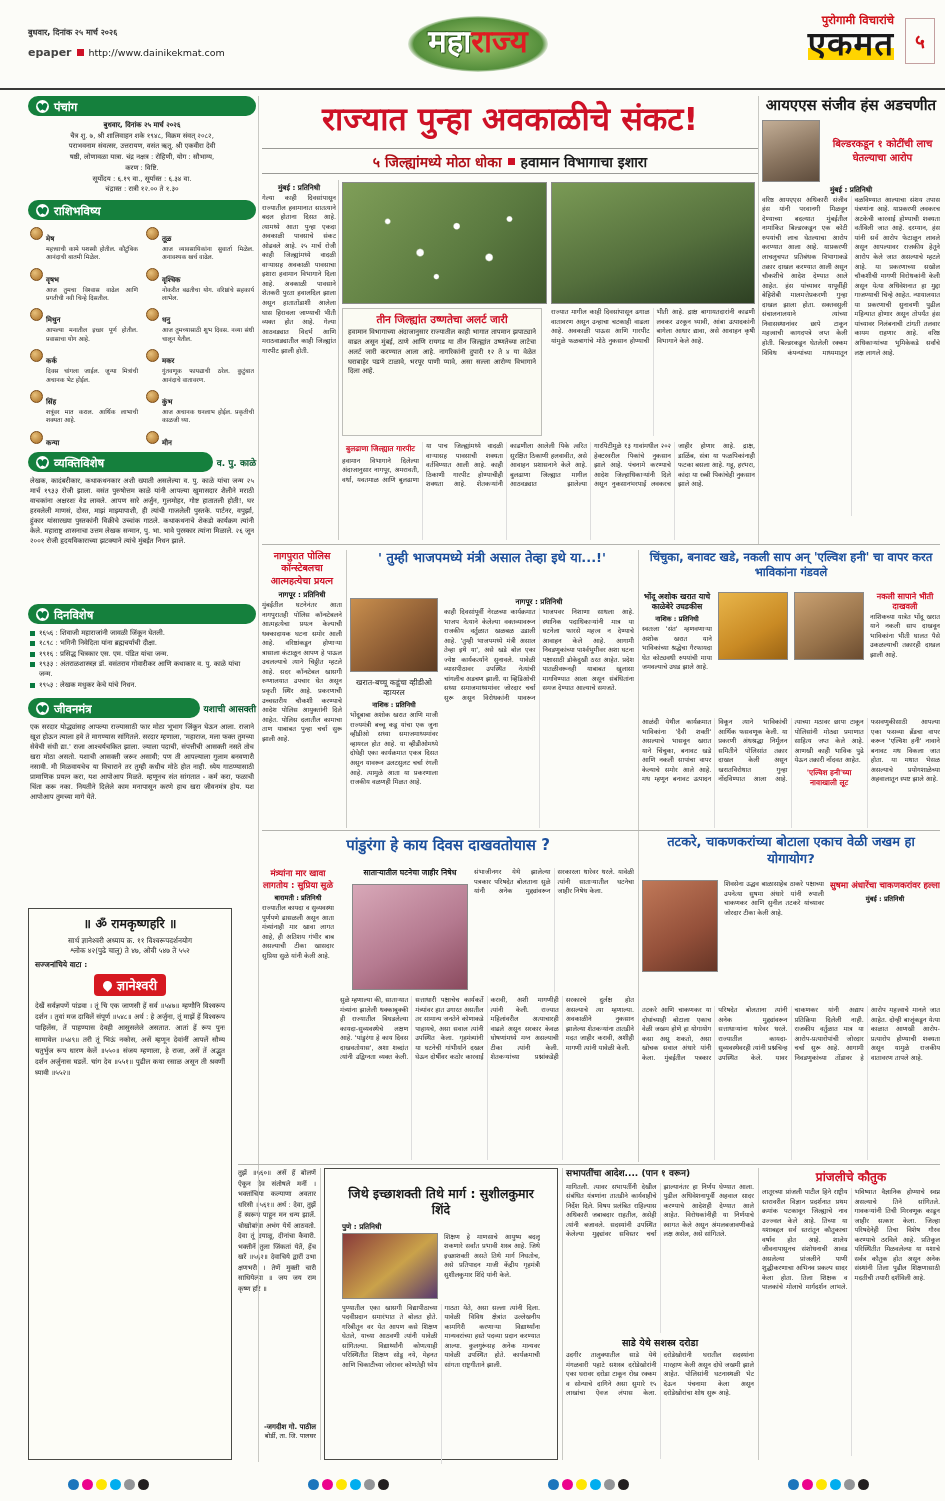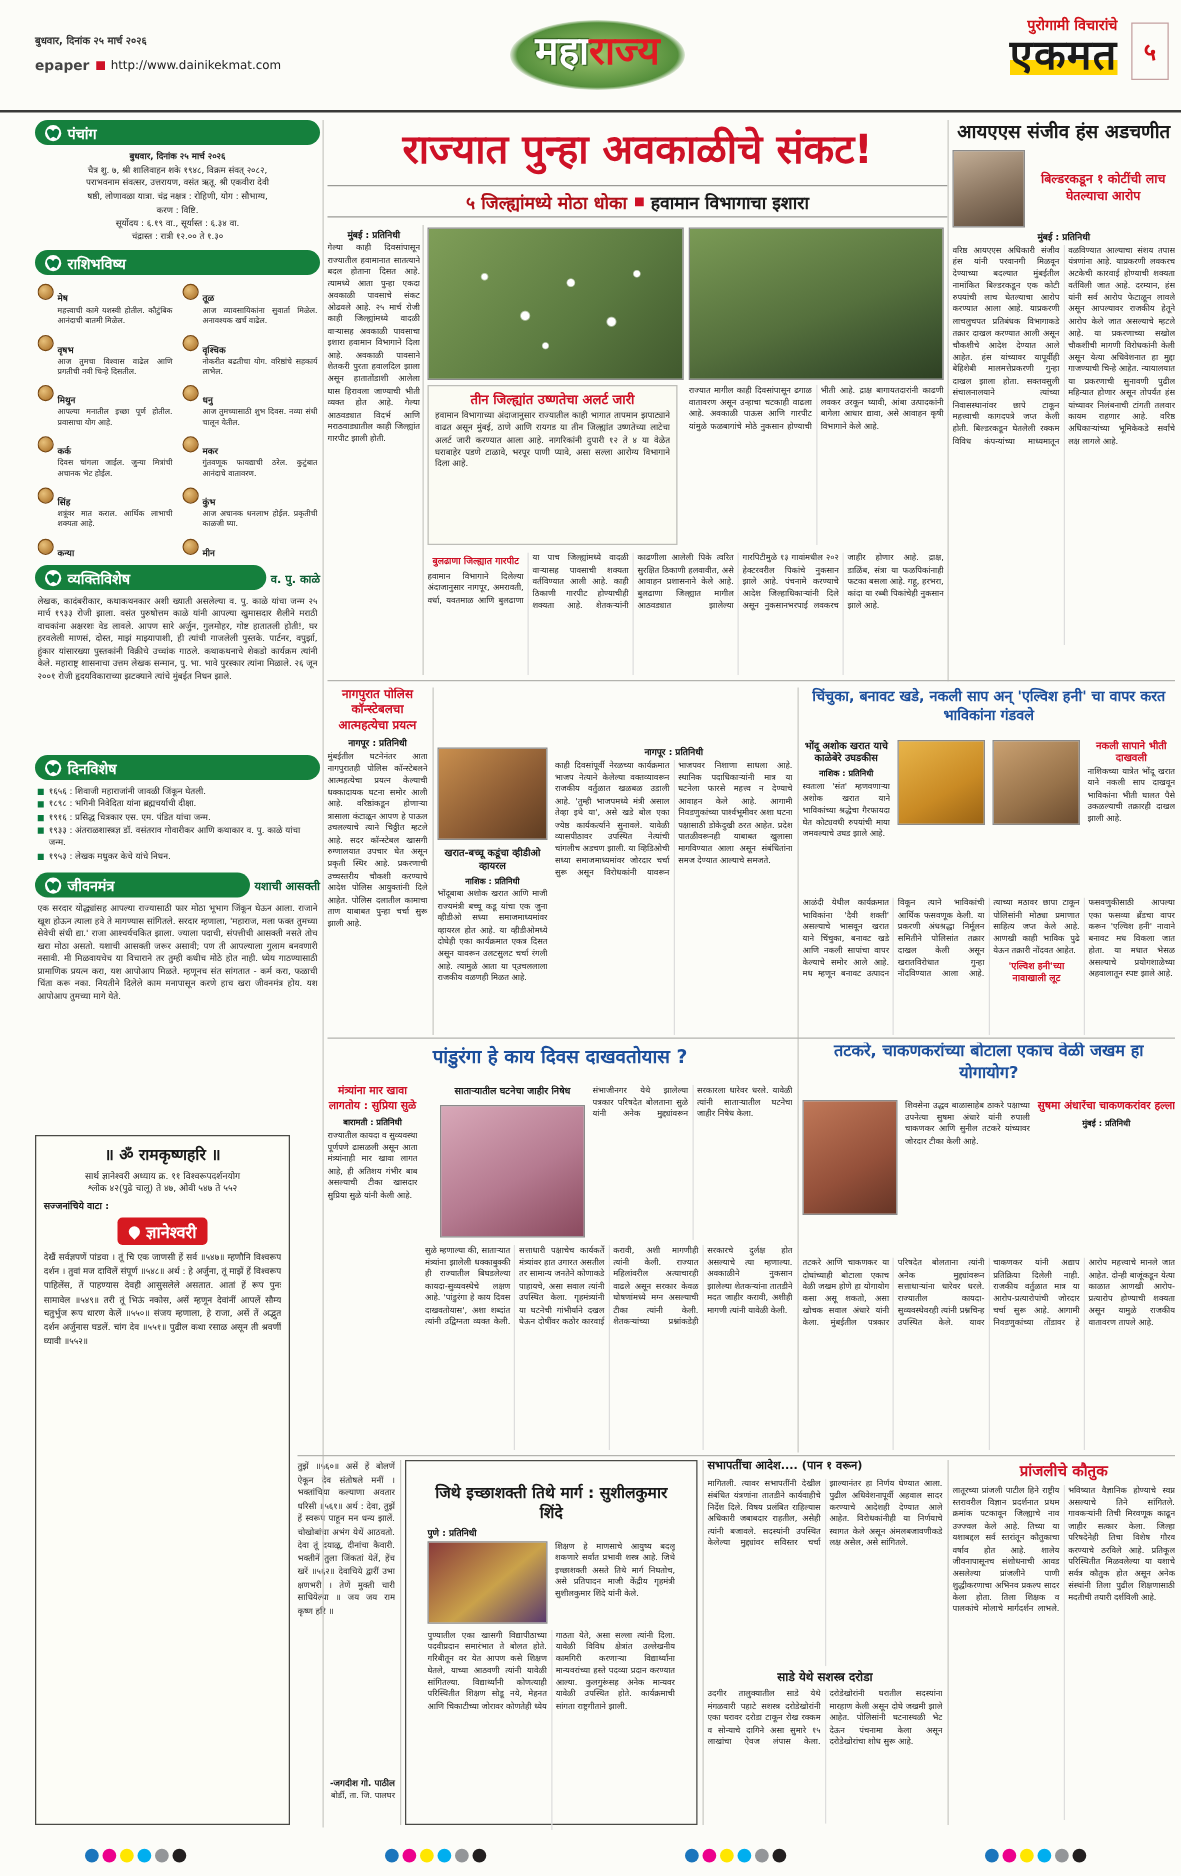--- a/index.html
+++ b/index.html
@@ -254,25 +254,26 @@
     <div class="tx tiny c2" style="height:320px">वरिष्ठ आयएएस अधिकारी संजीव हंस यांनी परवानगी मिळवून देण्याच्या बदल्यात मुंबईतील नामांकित बिल्डरकडून एक कोटी रुपयांची लाच घेतल्याचा आरोप करण्यात आला आहे. याप्रकरणी लाचलुचपत प्रतिबंधक विभागाकडे तक्रार दाखल करण्यात आली असून चौकशीचे आदेश देण्यात आले आहेत. हंस यांच्यावर यापूर्वीही बेहिशेबी मालमत्तेप्रकरणी गुन्हा दाखल झाला होता. सक्तवसुली संचालनालयाने त्यांच्या निवासस्थानांवर छापे टाकून महत्त्वाची कागदपत्रे जप्त केली होती. बिल्डरकडून घेतलेली रक्कम विविध कंपन्यांच्या माध्यमातून वळविण्यात आल्याचा संशय तपास यंत्रणांना आहे. याप्रकरणी लवकरच अटकेची कारवाई होण्याची शक्यता वर्तविली जात आहे. दरम्यान, हंस यांनी सर्व आरोप फेटाळून लावले असून आपल्यावर राजकीय हेतूने आरोप केले जात असल्याचे म्हटले आहे. या प्रकरणाच्या सखोल चौकशीची मागणी विरोधकांनी केली असून येत्या अधिवेशनात हा मुद्दा गाजण्याची चिन्हे आहेत. न्यायालयात या प्रकरणाची सुनावणी पुढील महिन्यात होणार असून तोपर्यंत हंस यांच्यावर निलंबनाची टांगती तलवार कायम राहणार आहे. वरिष्ठ अधिकाऱ्यांच्या भूमिकेकडे सर्वांचे लक्ष लागले आहे.</div>
   </div>
 
   <div class="abs" style="left:262px;top:550px;width:80px;height:278px">
     <div class="hl-red tx" style="font-size:9.5px;line-height:1.3;text-align:center">नागपुरात पोलिस कॉन्स्टेबलचा आत्महत्येचा प्रयत्न</div>
     <div class="byl">नागपूर : प्रतिनिधी</div>
     <div class="tx tiny" style="height:218px">मुंबईतील घटनेनंतर आता नागपुरातही पोलिस कॉन्स्टेबलने आत्महत्येचा प्रयत्न केल्याची धक्कादायक घटना समोर आली आहे. वरिष्ठांकडून होणाऱ्या त्रासाला कंटाळून आपण हे पाऊल उचलल्याचे त्याने चिठ्ठीत म्हटले आहे. सदर कॉन्स्टेबल खासगी रुग्णालयात उपचार घेत असून प्रकृती स्थिर आहे. प्रकरणाची उच्चस्तरीय चौकशी करण्याचे आदेश पोलिस आयुक्तांनी दिले आहेत. पोलिस दलातील कामाचा ताण याबाबत पुन्हा चर्चा सुरू झाली आहे.</div>
   </div>
 
   <div class="abs" style="left:350px;top:550px;width:284px;height:278px">
+    <div class="hl-blue tx" style="font-size:13px;line-height:1.3;text-align:center;height:38px">' तुम्ही भाजपमध्ये मंत्री असाल तेव्हा इथे या...!'</div>
     <div class="abs ph" style="left:0;top:48px;width:88px;height:74px;background:linear-gradient(140deg,#c98f4e,#8a5a33 60%,#5e3c22)"></div>
     <div class="abs" style="left:0;top:128px;width:88px;height:150px">
-      <div style="font-weight:bold;font-size:7.8px;line-height:1.3;text-align:center">खरात-बच्चू कडूंचा व्हीडीओ व्हायरल</div>
+      <div style="font-weight:normal;font-size:7.8px;line-height:1.3;text-align:center">खरात-बच्चू कडूंचा व्हीडीओ व्हायरल</div>
       <div class="byl" style="font-size:6.5px">नाशिक : प्रतिनिधी</div>
-      <div class="tx tiny" style="height:108px">भोंदूबाबा अशोक खरात आणि माजी राज्यमंत्री बच्चू कडू यांचा एक जुना व्हीडीओ सध्या समाजमाध्यमांवर व्हायरल होत आहे. या व्हीडीओमध्ये दोघेही एका कार्यक्रमात एकत्र दिसत असून यावरून उलटसुलट चर्चा रंगली आहे. त्यामुळे आता या प्उचललाला राजकीय वळणही मिळत आहे.</div>
+      <div class="tx tiny" style="height:108px">भोंदूबाबा अशोक खरात आणि माजी राज्यमंत्री बच्चू कडू यांचा एक जुना व्हीडीओ सध्या समाजमाध्यमांवर व्हायरल होत आहे. या व्हीडीओमध्ये दोघेही एका कार्यक्रमात एकत्र दिसत असून यावरून उलटसुलट चर्चा रंगली आहे. त्यामुळे आता या प्रकरणाला राजकीय वळणही मिळत आहे.</div>
     </div>
     <div class="abs" style="left:94px;top:44px;width:190px;height:234px">
       <div class="byl">नागपूर : प्रतिनिधी</div>
       <div class="tx tiny c2" style="height:220px">काही दिवसांपूर्वी नेरळच्या कार्यक्रमात भाजप नेत्याने केलेल्या वक्तव्यावरून राजकीय वर्तुळात खळबळ उडाली आहे. 'तुम्ही भाजपमध्ये मंत्री असाल तेव्हा इथे या', असे खडे बोल एका ज्येष्ठ कार्यकर्त्याने सुनावले. यावेळी व्यासपीठावर उपस्थित नेत्यांची चांगलीच अडचण झाली. या व्हिडिओची सध्या समाजमाध्यमांवर जोरदार चर्चा सुरू असून विरोधकांनी यावरून भाजपवर निशाणा साधला आहे. स्थानिक पदाधिकाऱ्यांनी मात्र या घटनेला फारसे महत्त्व न देण्याचे आवाहन केले आहे. आगामी निवडणुकांच्या पार्श्वभूमीवर अशा घटना पक्षासाठी डोकेदुखी ठरत आहेत. प्रदेश पातळीवरूनही याबाबत खुलासा मागविण्यात आला असून संबंधितांना समज देण्यात आल्याचे समजते.</div>
     </div>
   </div>
 
   <div class="abs" style="left:642px;top:550px;width:298px;height:278px">
     <div class="hl-blue tx" style="font-size:11.5px;line-height:1.3;text-align:center;height:36px">चिंचुका, बनावट खडे, नकली साप अन् 'एल्विश हनी' चा वापर करत भाविकांना गंडवले</div>
     <div class="abs" style="left:0;top:42px;width:70px;height:122px">

